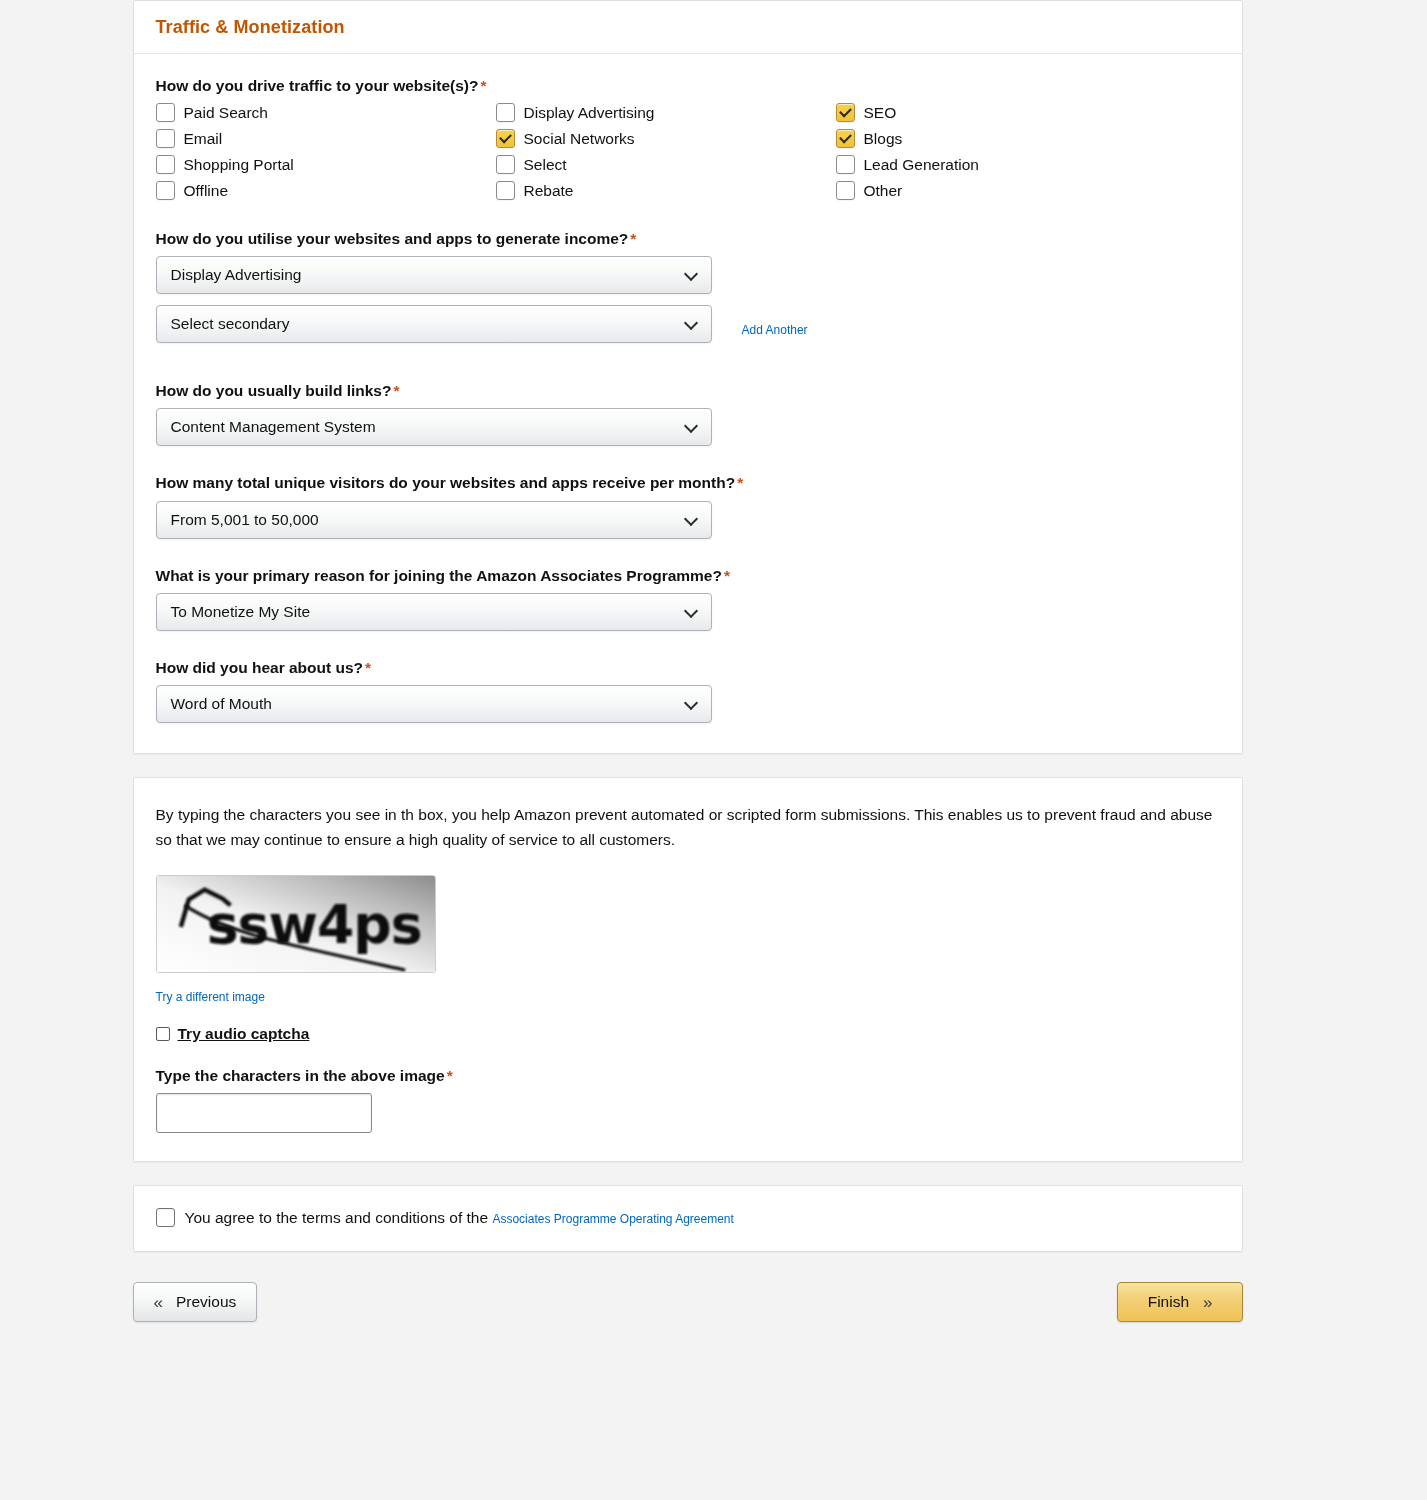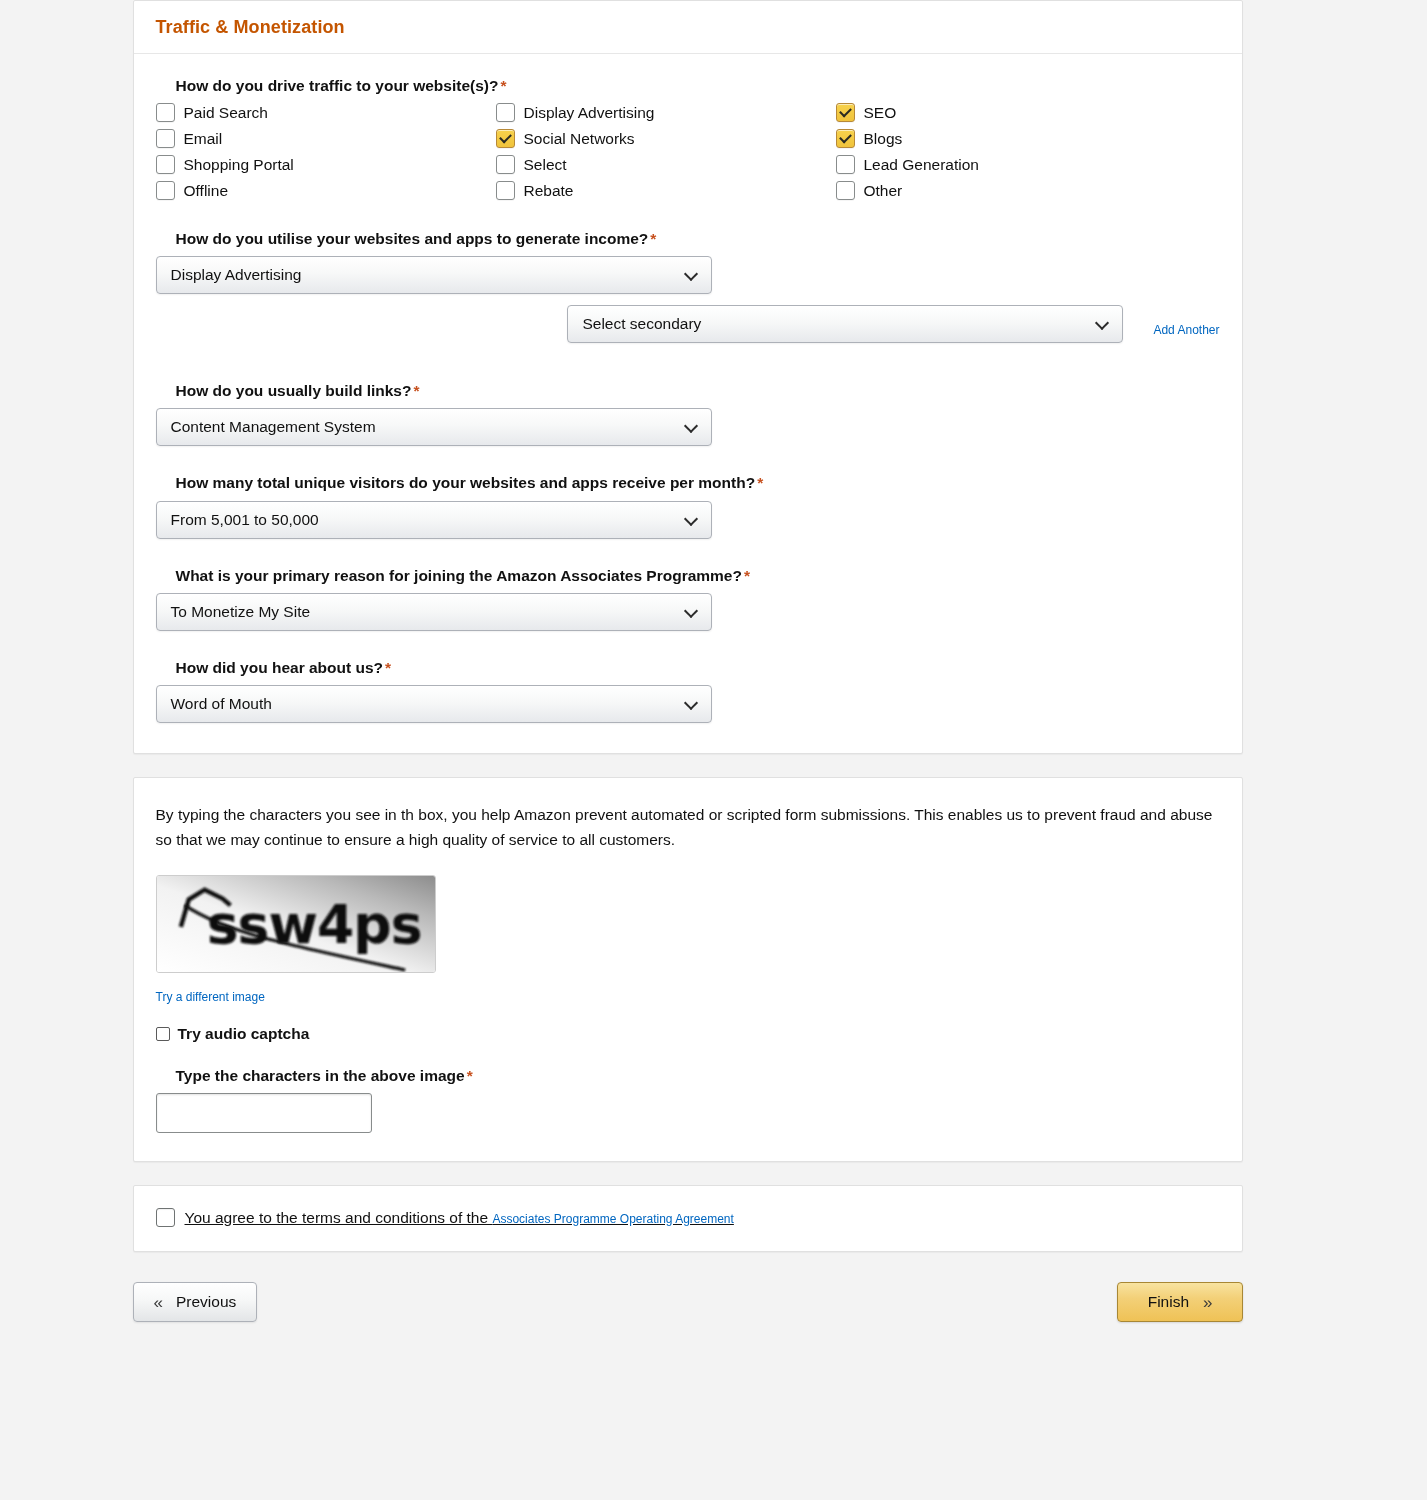--- a/index.html
+++ b/index.html
@@ -41,21 +41,20 @@
   }
   .panel-body { padding: 22px 22px 26px 22px; }
 
   
   .q-label {
     font-size: 15.5px;
     font-weight: bold;
     color: #111;
     margin-bottom: 7px;
     line-height: 1.3;
-    margin-left: 20px;
   }
   .req { color: #c7511f; font-weight: bold; margin-left: 2px; }
 
   .cb-grid {
     display: grid;
     grid-template-columns: 340px 340px 1fr;
     row-gap: 7px;
     margin-bottom: 29px;
   }
   .cb-item {
@@ -115,21 +114,21 @@
   .sel .chev::after {
     content: "";
     position: absolute;
     left: 0; top: 0;
     width: 8px; height: 8px;
     border-right: 2.2px solid #2b2b2b;
     border-bottom: 2.2px solid #2b2b2b;
     transform: rotate(45deg);
   }
 
-  .row-inline { display: flex; align-items: center; gap: 30px; justify-content: flex-end; }
+  .row-inline { display: flex; align-items: center; gap: 30px; }
   .link {
     color: #0066c0;
     font-size: 12px;
     text-decoration: none;
     cursor: pointer;
   }
 
   
   .captcha-text {
     font-size: 15.5px;
@@ -154,36 +153,36 @@
     flex: 0 0 14px;
     border: 1px solid #5a5a5a;
     border-radius: 2px;
     background: #fff;
   }
   .audio-row {
     display: flex; align-items: center; gap: 8px;
     margin: 20px 0 23px 0;
     cursor: pointer;
   }
-  .audio-row .cb-label { font-weight: bold; font-size: 15.5px; }
+  .audio-row .cb-label { font-weight: bold; font-size: 15.5px; text-decoration: underline; }
 
   .text-input {
     width: 216px; height: 40px;
     border: 1px solid #888c8c;
     border-radius: 3px;
     background: #fff;
     box-shadow: inset 0 1px 2px rgba(15,17,17,0.12);
     font-size: 15.5px;
     padding: 0 10px;
     font-family: "Liberation Sans", sans-serif;
     color: #111;
   }
 
   
-  .terms-row { display: flex; align-items: center; gap: 10px; text-decoration: underline; }
+  .terms-row { display: flex; align-items: center; gap: 10px; }
   .terms-cb {
     width: 19px; height: 19px; flex: 0 0 19px;
     border: 1px solid #6f7373;
     border-radius: 3px;
     background: #fff;
     box-shadow: inset 0 1px 1px rgba(0,0,0,0.06);
   }
   .terms-text { font-size: 15.5px; color:#111; }
 
   

